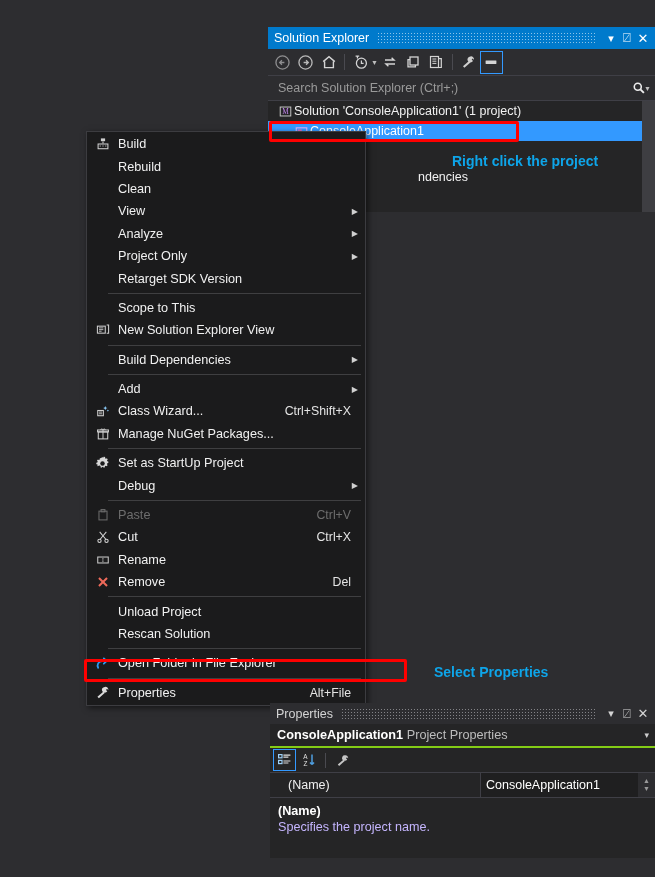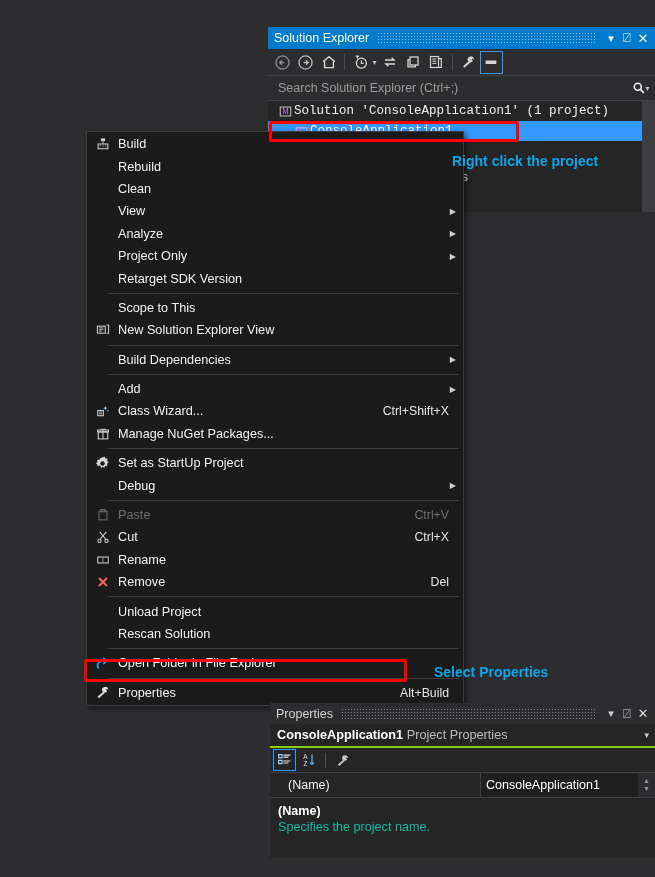--- a/index.html
+++ b/index.html
@@ -58,30 +58,30 @@
   .se-search input::placeholder { color: #9a9a9a; opacity: 1; }
   .mag { color: #e8e8e8; font-size: 13px; font-weight: bold; }
 
   .se-tree { position: relative; background: #252526; height: 111px; }
   .tree-row {
     position: relative; height: 20px; display: flex; align-items: center;
     font-size: 12.5px; color: #f1f1f1; padding-left: 6px;
   }
   .tree-row.selected { background: #3399ff; color: #ffffff; }
   .tree-ico { width: 18px; display:flex; align-items:center; justify-content:center; }
-  .tree-label { white-space: nowrap; font-family: Liberation Mono, monospace; }
+  .tree-label { white-space: nowrap; }
   .se-vscroll {
     position: absolute; right: 0; top: 0; width: 13px; height: 111px;
     background: #3e3e42;
   }
 
   
   #context-menu {
     position: absolute; left: 86px; top: 131px;
-    width: 378px;
+    width: 280px;
     background: #1b1b1c;
     border: 1px solid #3c3c40;
     box-sizing: border-box;
     padding: 1px 0;
     box-shadow: 2px 2px 6px rgba(0,0,0,.55);
   }
   .mi {
     position: relative; height: 22.4px; display: flex; align-items: center;
     color: #f1f1f1; font-size: 12.7px; padding-left: 0px;
   }
@@ -139,21 +139,21 @@
     display: flex; align-items: center; padding-left: 5px;
     background: #1f1f20; border-bottom: 1px solid #3f3f46; border-left: 1px solid #3f3f46;
   }
   .pp-spin {
     width: 17px; background: #2d2d30; border-bottom: 1px solid #3f3f46;
     display: flex; flex-direction: column; align-items: center; justify-content: center;
     color: #9a9a9a; font-size: 7px; line-height: 8px;
   }
   .pp-desc { padding: 6px 8px 0 8px; background: #252526; }
   .pp-desc .d-title { color: #ffffff; font-weight: bold; font-size: 12.6px; }
-  .pp-desc .d-body { color: #14b8a6; font-size: 12.6px; margin-top: 2px; }
+  .pp-desc .d-body { color: #c4b5fd; font-size: 12.6px; margin-top: 2px; }
 
   
   .annot {
     position: absolute; color: #0ea5e9; font-weight: bold;
     font-size: 14px; white-space: nowrap;
     font-family: "Liberation Sans", sans-serif;
   }
   .hl-box {
     position: absolute; border: 3px solid #fe0000; box-sizing: border-box;
     border-radius: 2px;
@@ -464,21 +464,21 @@
     <div class="mi-sep"></div>
 
     <div class="mi">
       <span class="gutter">
         <svg width="15" height="15" viewBox="0 0 16 16">
             <path d="M10.4 2.0a3.1 3.1 0 1 0 2.7 4.7l-1.4-1.5 1.2-1.1 1.3 1.4A3.1 3.1 0 0 0 10.4 2.0z" fill="#dcdcdc"></path>
             <path d="M9.1 6.9L2.6 12.6l1.5 1.6 6.2-5.6z" fill="#dcdcdc"></path>
           </svg>
       </span>
       <span class="mtext">Properties</span>
-      <span class="mshortcut">Alt+Build</span>
+      <span class="mshortcut">Alt+File</span>
     </div>
   </div>
 
   <div id="properties-panel">
 
     <div class="pp-titlebar">
       <span class="se-title">Properties</span>
       <span class="se-dots"></span>
       <span class="tb-btn">▾</span>
       <span class="tb-btn pin">⍁</span>

